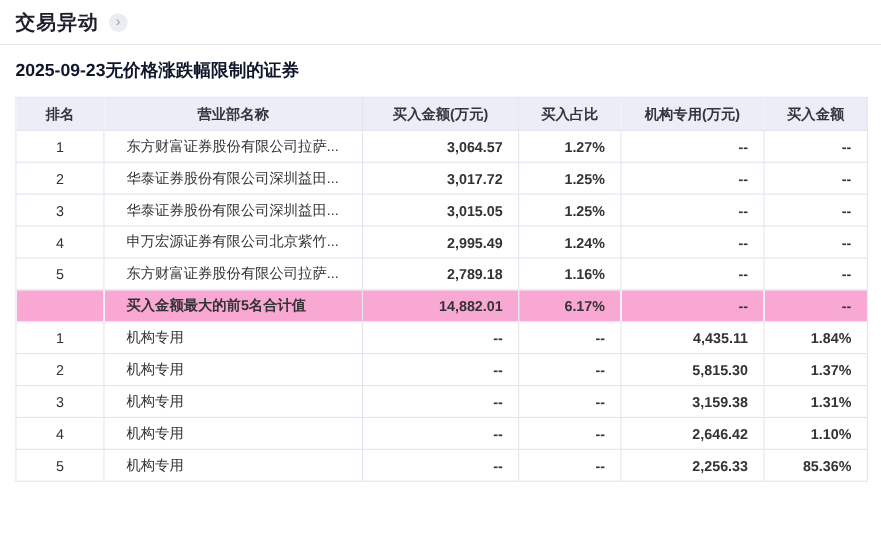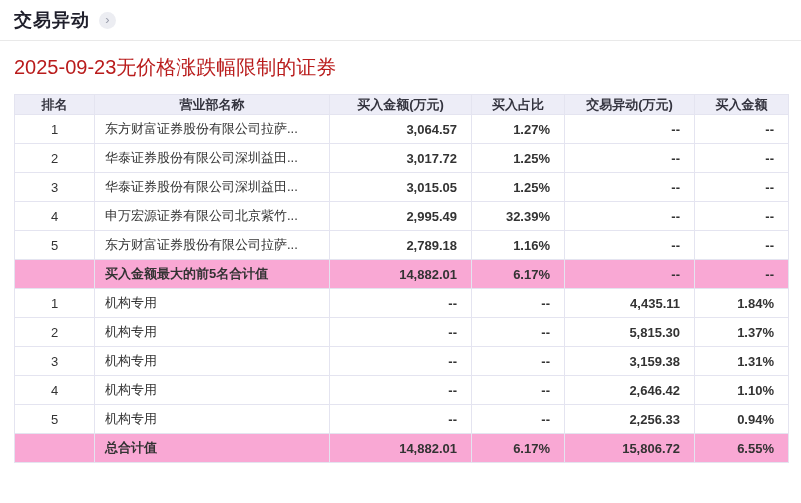--- a/index.html
+++ b/index.html
@@ -9,30 +9,30 @@
   .titlebar { height:40px; display:flex; align-items:center; padding:0 14px;
     background:#ffffff; }
   .page-title { font-size:18px; font-weight:bold; color:#1f1f2b; letter-spacing:1px; }
   .chev-btn { width:17px; height:17px; margin-left:9px; border-radius:50%;
     background:#ecedf2; color:#9a9dab; display:inline-flex; align-items:center;
     justify-content:center; font-size:13px; line-height:1; cursor:pointer;
     padding-bottom:1px; }
   .divider { height:1px; background:#e9e9e9; width:100%; }
 
   .content { padding:7px 14px 0 14px; }
-  .caption { font-size:20px; font-weight:normal; color:#b91c1c; margin:6px 0 13px 0; }
+  .caption { font-size:16px; font-weight:bold; color:#0f172a; margin:6px 0 13px 0; }
 
   table { border-collapse:collapse; table-layout:fixed; width:774px;
     font-size:13px; color:#333333; }
   th, td { border:1px solid #e4e4f0; height:29px; padding:0;
     white-space:nowrap; overflow:hidden; }
   thead th { background:#ededf7; font-weight:bold; color:#34343f;
-    text-align:center; height:20px; }
+    text-align:center; height:30px; }
   td.c-rank { text-align:center; }
-  td.c-name { text-align:left; padding-left:10px; }
+  td.c-name { text-align:left; padding-left:20px; }
   td.c-num  { text-align:right; padding-right:14px;font-weight:bold; }
   tr.summary td { font-weight:bold; background:#f9a8d4; }
 </style>
 </head>
 <body>
 
 <div class="titlebar">
   <span class="page-title">交易异动</span>
   <span class="chev-btn">›</span>
 </div>
@@ -51,21 +51,21 @@
       <col style="width:93px">
         <col style="width:130px">
         <col style="width:94px">
     </colgroup>
     <thead>
       <tr>
         <th>排名</th>
         <th>营业部名称</th>
         <th>买入金额(万元)</th>
         <th>买入占比</th>
-        <th>交易异动(万元)</th>
+        <th>机构专用(万元)</th>
         <th>买入金额</th>
       </tr>
     </thead>
     <tbody>
         <tr>
           <td class="c-rank">1</td>
           <td class="c-name">东方财富证券股份有限公司拉萨...</td>
           <td class="c-num">3,064.57</td>
           <td class="c-num">1.27%</td>
           <td class="c-num">--</td>
@@ -84,21 +84,21 @@
           <td class="c-name">华泰证券股份有限公司深圳益田...</td>
           <td class="c-num">3,015.05</td>
           <td class="c-num">1.25%</td>
           <td class="c-num">--</td>
           <td class="c-num">--</td>
         </tr>
         <tr>
           <td class="c-rank">4</td>
           <td class="c-name">申万宏源证券有限公司北京紫竹...</td>
           <td class="c-num">2,995.49</td>
-          <td class="c-num">32.39%</td>
+          <td class="c-num">1.24%</td>
           <td class="c-num">--</td>
           <td class="c-num">--</td>
         </tr>
         <tr>
           <td class="c-rank">5</td>
           <td class="c-name">东方财富证券股份有限公司拉萨...</td>
           <td class="c-num">2,789.18</td>
           <td class="c-num">1.16%</td>
           <td class="c-num">--</td>
           <td class="c-num">--</td>
@@ -142,25 +142,17 @@
           <td class="c-num">--</td>
           <td class="c-num">2,646.42</td>
           <td class="c-num">1.10%</td>
         </tr>
         <tr>
           <td class="c-rank">5</td>
           <td class="c-name">机构专用</td>
           <td class="c-num">--</td>
           <td class="c-num">--</td>
           <td class="c-num">2,256.33</td>
-          <td class="c-num">0.94%</td>
-        </tr>
-        <tr class="summary">
-          <td class="c-rank"></td>
-          <td class="c-name">总合计值</td>
-          <td class="c-num">14,882.01</td>
-          <td class="c-num">6.17%</td>
-          <td class="c-num">15,806.72</td>
-          <td class="c-num">6.55%</td>
+          <td class="c-num">85.36%</td>
         </tr>
       </tbody>
   </table>
 </div>
 
 </body></html>

